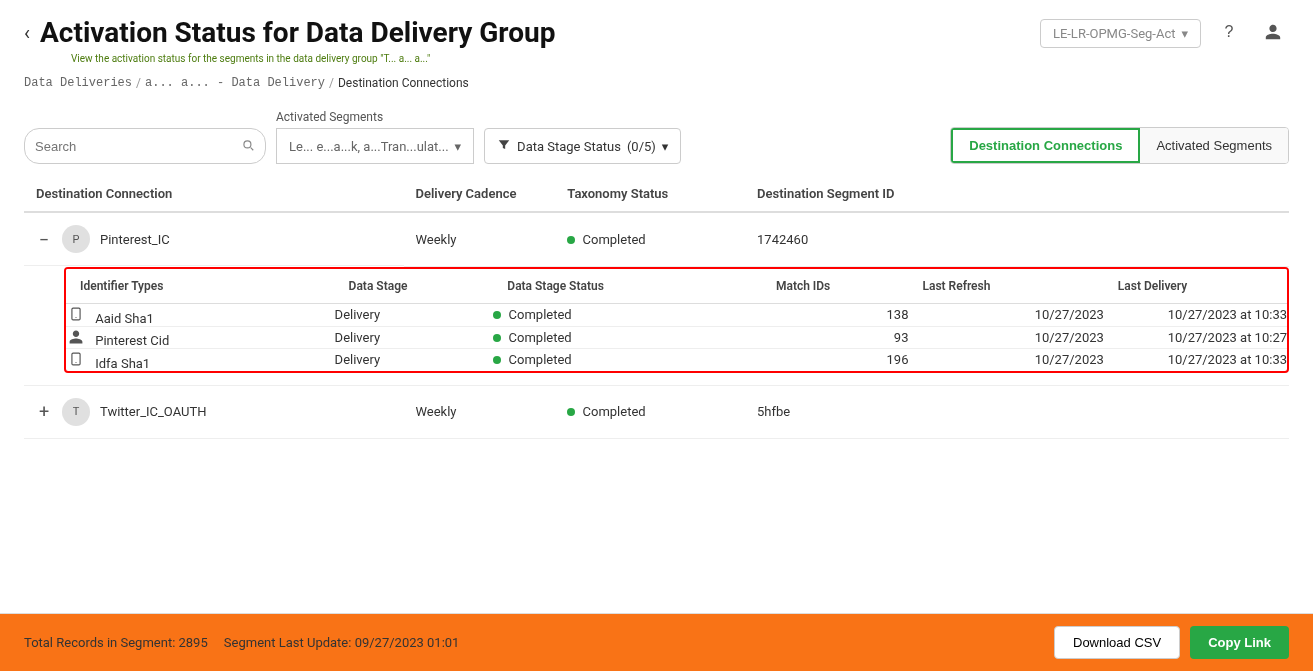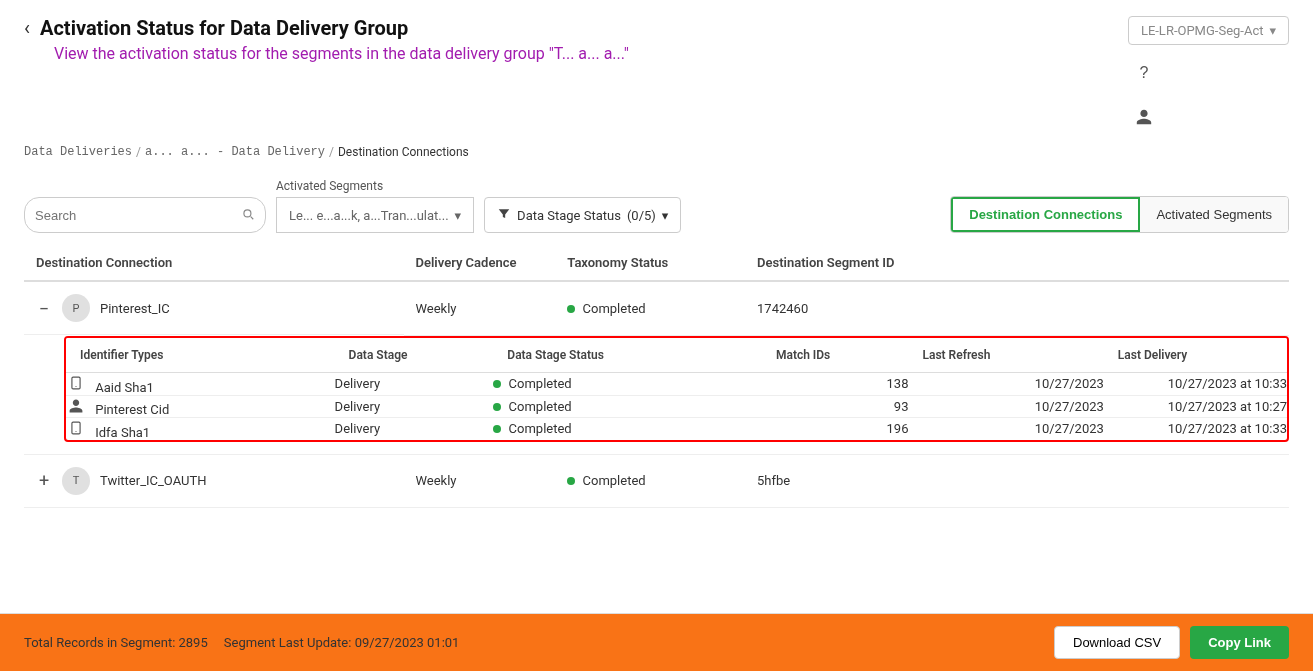--- a/index.html
+++ b/index.html
@@ -2,23 +2,23 @@
 <html><head>
   <meta charset="utf-8">
   <style>
     * { box-sizing: border-box; margin: 0; padding: 0; }
     body { font-family: -apple-system, BlinkMacSystemFont, 'Segoe UI', Roboto, sans-serif; font-size: 14px; background: #fff; color: #333; }
 
     .header { padding: 16px 24px 8px; display: flex; align-items: flex-start; justify-content: space-between; }
     .header-left { display: flex; flex-direction: column; }
     .back-title { display: flex; align-items: center; gap: 10px; }
     .back-arrow { font-size: 20px; cursor: pointer; color: #333; }
-    .page-title { font-size: 20px; font-weight: 700; color: #111; }
-    .subtitle { font-size: 16px; color: #a21caf; margin-top: 4px; margin-left: 30px; }
-    .header-right { display: flex; align-items: flex-start; gap: 12px; flex-direction: column; }
+    .page-title { font-size: 28px; font-weight: 700; color: #111; }
+    .subtitle { font-size: 10px; color: #4d7c0f; margin-top: 4px; margin-left: 47px; }
+    .header-right { display: flex; align-items: flex-end; gap: 12px; }
 
     .dropdown-select { display: flex; align-items: center; gap: 6px; border: 1px solid #ccc; border-radius: 4px; padding: 6px 12px; font-size: 13px; cursor: pointer; background: #fff; min-width: 160px; justify-content: space-between; color: #888; }
 
     .icon-btn { width: 32px; height: 32px; border-radius: 50%; border: none; background: transparent; cursor: pointer; font-size: 16px; display: flex; align-items: center; justify-content: center; color: #555; }
 
     .breadcrumb { padding: 4px 24px 12px; font-size: 12px; color: #666; display: flex; align-items: center; gap: 4px; }
     .breadcrumb a { color: #666; text-decoration: none; font-family: Liberation Mono, monospace; }
     .breadcrumb .sep { color: #999; }
     .breadcrumb .current { color: #333; }
 

